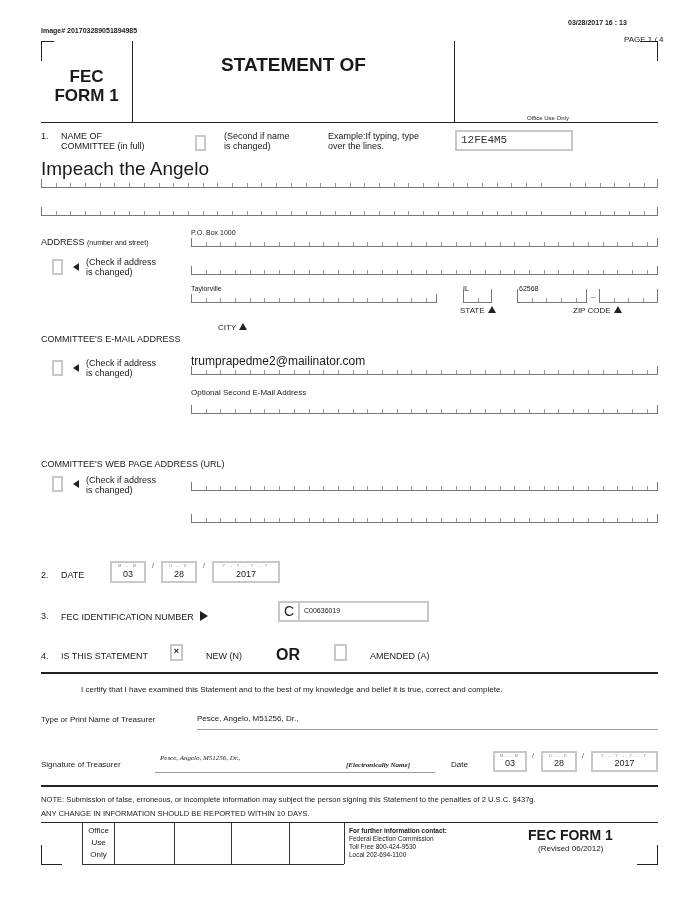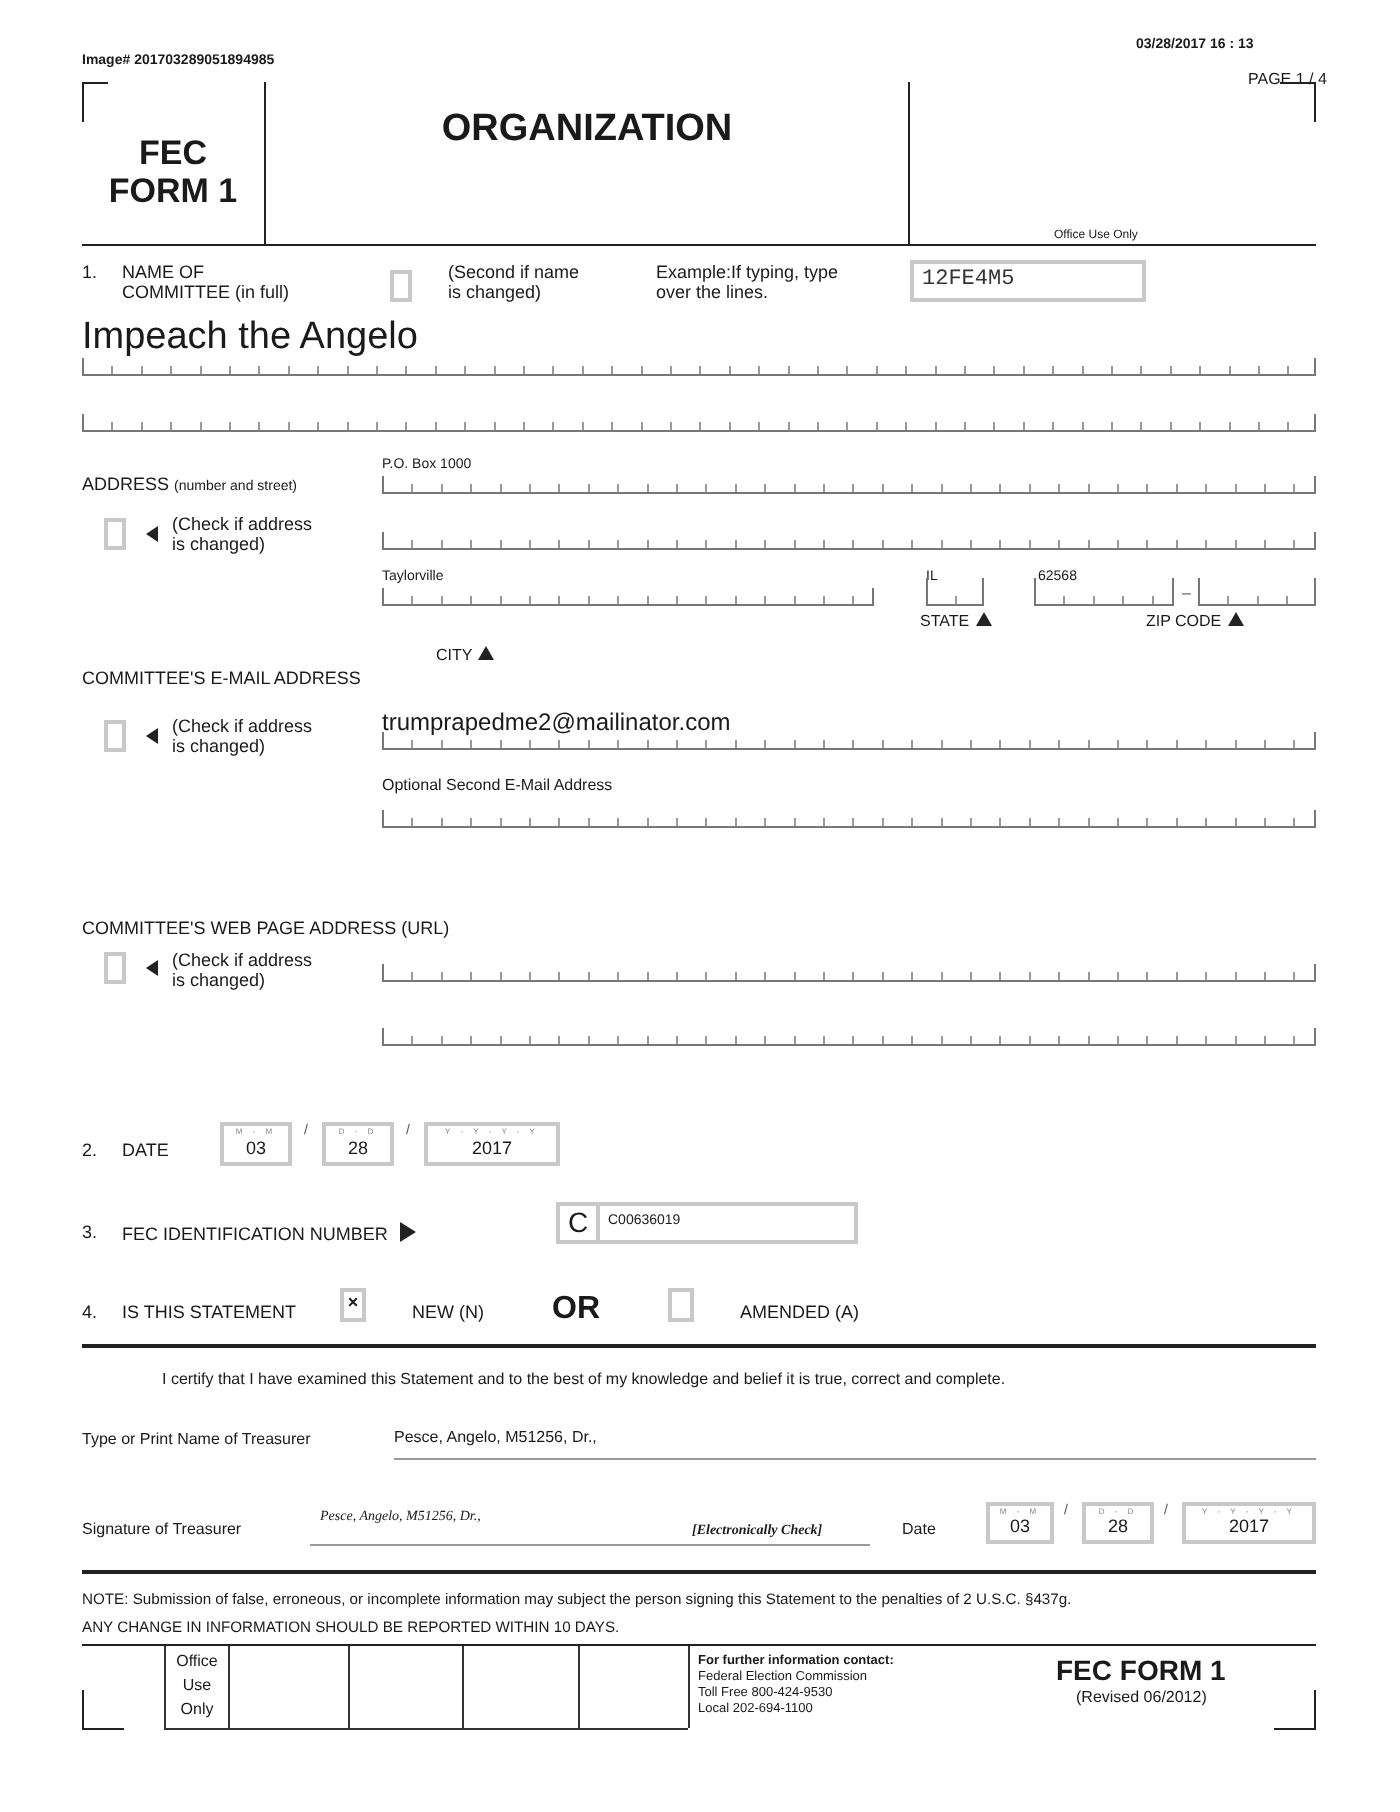--- a/index.html
+++ b/index.html
@@ -39,21 +39,21 @@
 
 <div class="vline" style="left:132px;top:41px;width:1px;height:82px;"></div>
 <div class="vline" style="left:454px;top:41px;width:1px;height:82px;"></div>
 <div class="hline" style="left:41px;top:122px;width:617px;height:1px;"></div>
 
 <div class="abs b" style="left:41px;top:67px;width:91px;text-align:center;font-size:17px;line-height:19px;">
   <div>FEC</div>
   <div>FORM 1</div>
 </div>
 <div class="abs b" style="left:133px;top:54px;width:321px;text-align:center;font-size:19px;line-height:22px;">
-  <div>ORGANIZATION</div>
+  <div>STATEMENT OF</div>
 </div>
 <div class="abs txt" style="left:527px;top:113px;font-size:6px;">Office Use Only</div>
 
 <div class="abs txt" style="left:41px;top:131px;">1.</div>
 <div class="abs txt" style="left:61px;top:131px;">
   <div>NAME OF</div>
   <div>COMMITTEE (in full)</div>
 </div>
 <div class="chk" style="left:195px;top:135px;"></div>
 <div class="abs txt" style="left:224px;top:131px;">
@@ -149,21 +149,21 @@
 
 <div class="hline" style="left:41px;top:672px;width:617px;height:2px;"></div>
 
 <div class="abs txt" style="left:41px;top:685px;font-size:8px;margin-left:40px;">I certify that I have examined this Statement and to the best of my knowledge and belief it is true, correct and complete.</div>
 <div class="abs txt" style="left:41px;top:715px;font-size:8px;">Type or Print Name of Treasurer</div>
 <div class="abs txt" style="left:197px;top:714px;font-size:8px;">Pesce, Angelo, M51256, Dr.,</div>
 <div class="hline gray" style="left:197px;top:729px;width:461px;height:1px;"></div>
 
 <div class="abs txt" style="left:41px;top:760px;font-size:8px;">Signature of Treasurer</div>
 <div class="abs txt serif-i" style="left:160px;top:753px;font-size:7px;">Pesce, Angelo, M51256, Dr.,</div>
-<div class="abs txt serif-i b" style="left:346px;top:760px;font-size:7px;">[Electronically Check]</div>
+<div class="abs txt serif-i b" style="left:346px;top:760px;font-size:7px;">[Electronically Name]</div>
 <div class="hline gray" style="left:155px;top:772px;width:280px;height:1px;"></div>
 <div class="abs txt" style="left:451px;top:760px;font-size:8px;">Date</div>
 <div class="dbox" style="left:493px;top:751px;width:34px;height:21px;">
   <div class="lbl">M - M</div>
   <div class="val">03</div>
 </div>
 <div class="slash" style="left:532px;top:752px;">/</div>
 <div class="dbox" style="left:541px;top:751px;width:36px;height:21px;">
   <div class="lbl">D - D</div>
   <div class="val">28</div>

